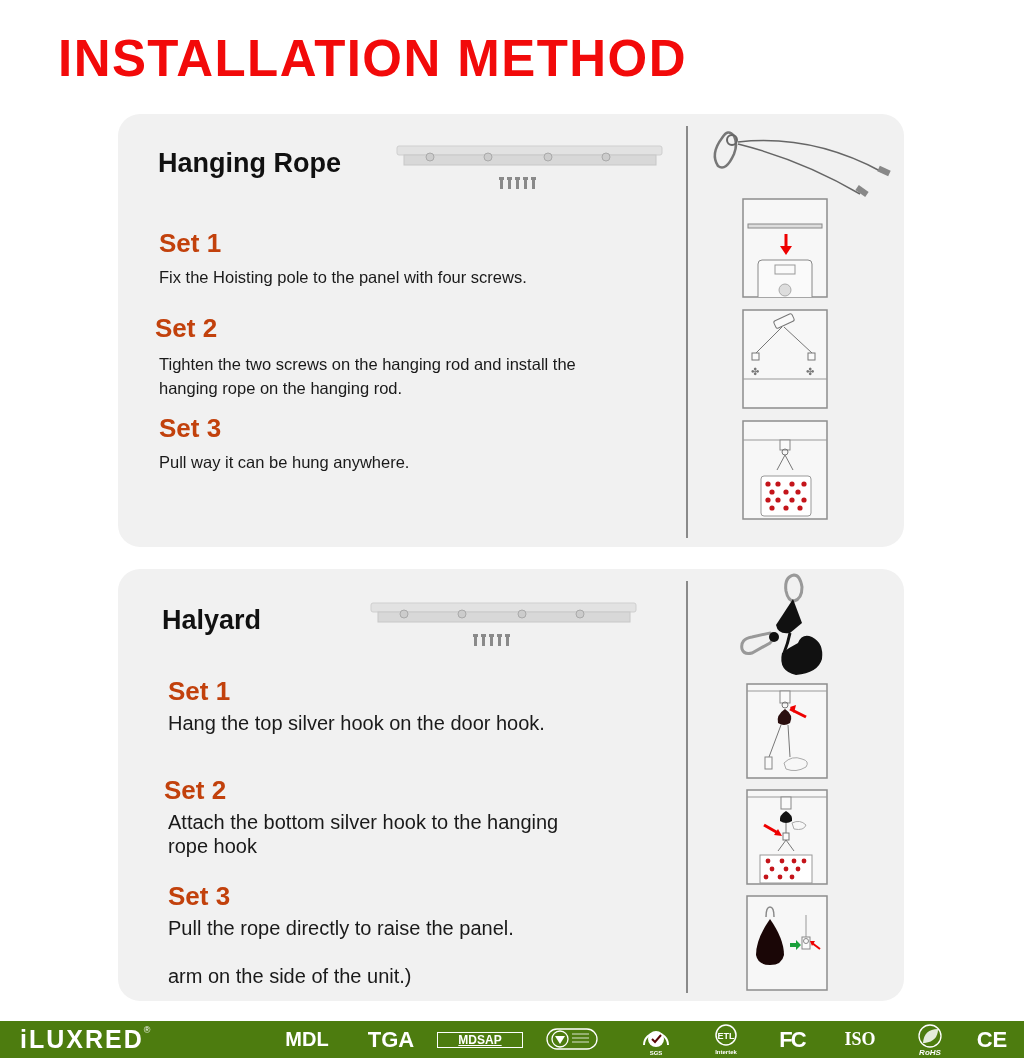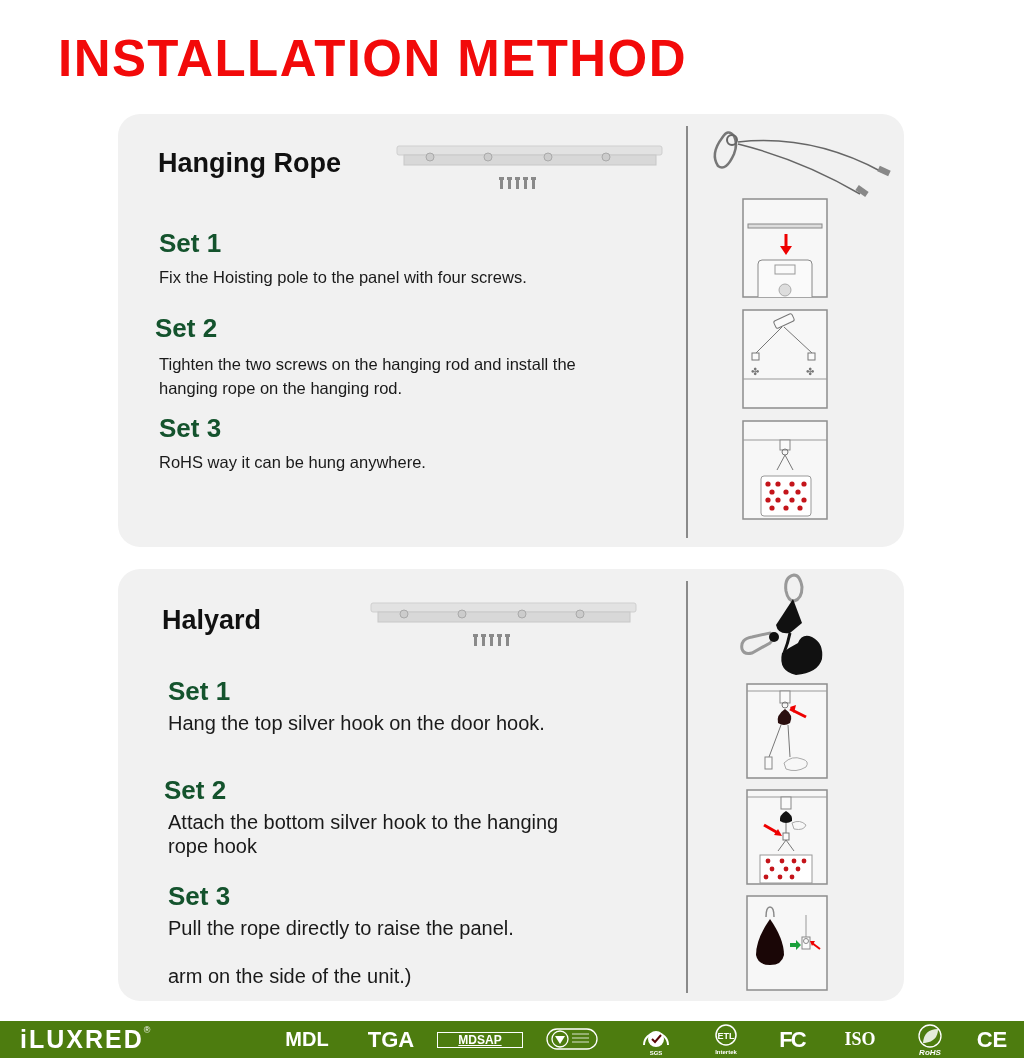--- a/index.html
+++ b/index.html
@@ -24,21 +24,21 @@
   .divider {
     position: absolute; width: 2px; background: #8a8a8a;
   }
   .card.c1 .divider { left: 568px; top: 12px; height: 412px; }
   .card.c2 .divider { left: 568px; top: 12px; height: 412px; }
 
   .card-title {
     position: absolute; font-weight: 700; font-size: 27px; color: #111; white-space: nowrap;
   }
   .step-label {
-    position: absolute; font-weight: 700; font-size: 26px; color: #14532d; white-space: nowrap;
+    position: absolute; font-weight: 700; font-size: 26px; color: #c2410c; white-space: nowrap;
   }
   .step-text {
     position: absolute; font-size: 16.5px; color: #1a1a1a; line-height: 24px; white-space: nowrap;
   }
   .c2 .step-text { font-size: 20px; line-height: 25px; }
 
   .rail { position: absolute; }
   .illus { position: absolute; }
 
   .footer {
@@ -85,21 +85,21 @@
   </svg>
 
   <div class="step-label" style="left:41px; top:114px;">Set 1</div>
   <div class="step-text" style="left:41px; top:151px;">Fix the Hoisting pole to the panel with four screws.</div>
 
   <div class="step-label" style="left:37px; top:199px;">Set 2</div>
   <div class="step-text" style="left:41px; top:238px;">Tighten the two screws on the hanging rod and install the</div>
   <div class="step-text" style="left:41px; top:262px;">hanging rope on the hanging rod.</div>
 
   <div class="step-label" style="left:41px; top:299px;">Set 3</div>
-  <div class="step-text" style="left:41px; top:336px;">RoHS way it can be hung anywhere.</div>
+  <div class="step-text" style="left:41px; top:336px;">Pull way it can be hung anywhere.</div>
 
   <div class="divider"></div>
 
   <svg class="illus" style="left:584px; top:10px;" width="190" height="76">
     <path d="M20 14 Q8 30 16 42 Q24 48 32 30 Q36 20 32 12 Q26 4 20 14 Z" fill="none" stroke="#777" stroke-width="2.5"></path>
     <circle cx="30" cy="16" r="5" fill="none" stroke="#666" stroke-width="2"></circle>
     <path d="M36 18 Q110 10 180 48" fill="none" stroke="#666" stroke-width="1.5"></path>
     <path d="M36 20 Q100 36 158 70" fill="none" stroke="#666" stroke-width="1.5"></path>
     <rect x="176" y="44" width="12" height="6" transform="rotate(25 182 47)" fill="#888"></rect>
     <rect x="154" y="64" width="12" height="6" transform="rotate(35 160 67)" fill="#888"></rect>

